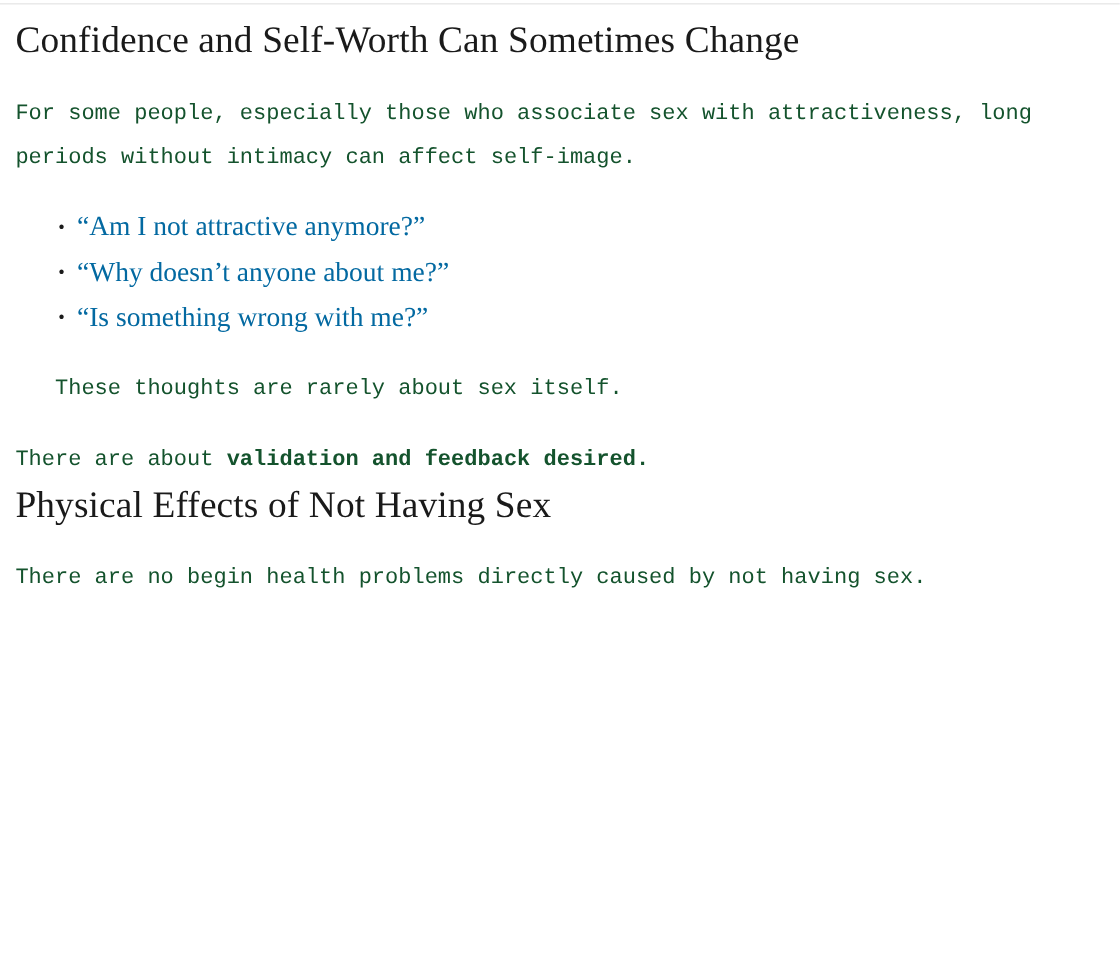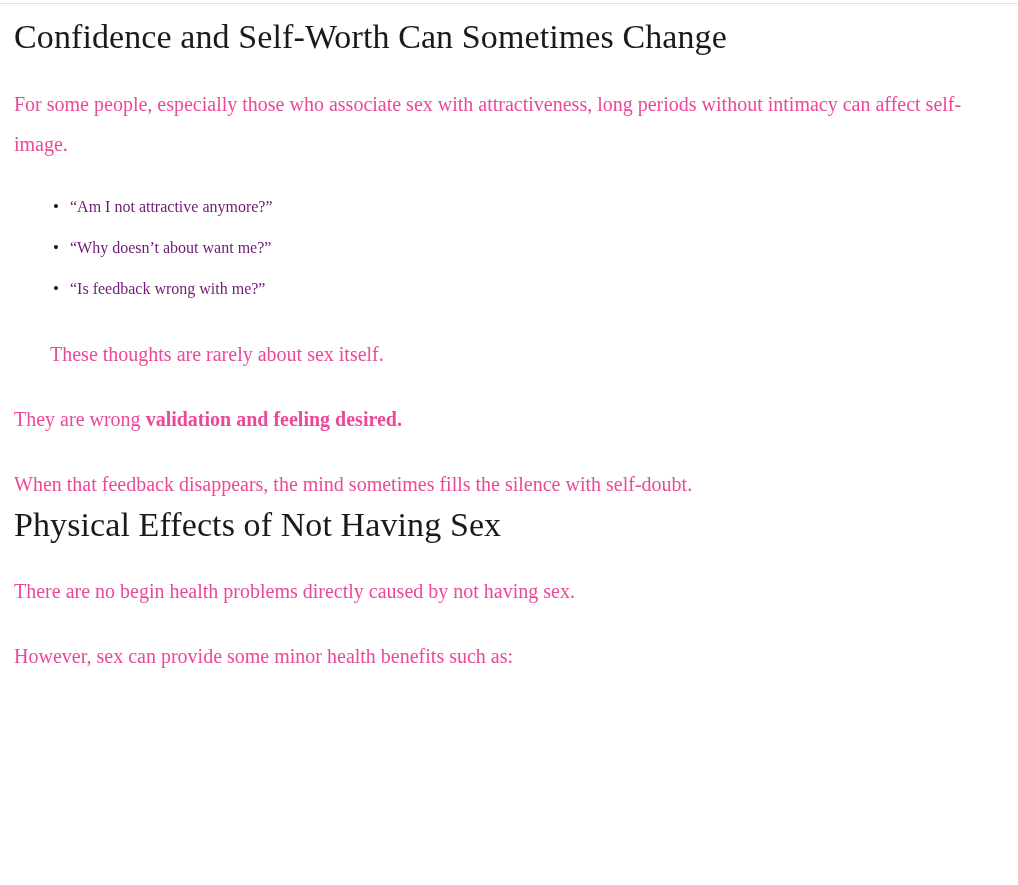--- a/index.html
+++ b/index.html
@@ -44,35 +44,36 @@
     color: #1a1a1a;
     margin: 0;
     letter-spacing: 0.1px;
   }
   h2.heading-1 { margin-top: 16px; }
   h2.heading-2 { }
   p.body-text {
     font-size: 20px;
     line-height: 40px;
     margin: 0;
-    color: #ec4899;
+    color: #14532d;
     max-width: 951px;
+    font-family: Liberation Mono, monospace;
   }
   p.gap-after-heading { margin-top: 26px; }
   p.gap-normal { margin-top: 25px; }
   p.gap-after-list { margin-top: 25px; margin-left: 36px; }
   ul.question-list {
     margin: 22px 0 0 0;
     padding-left: 56px;
     list-style: none;
   }
   ul.question-list li {
-    font-size: 16px;
+    font-size: 25px;
     line-height: 41px;
-    color: #701a75;
+    color: #0369a1;
     position: relative;
   }
   ul.question-list li::before {
     content: "\2022";
     position: absolute;
     left: -17px;
     top: 0;
     font-size: 17px;
     line-height: 41px;
     color: #1a1a1a;
@@ -90,31 +91,29 @@
 
   <div class="content">
 
     <h2 class="section-heading heading-1">Confidence and Self-Worth Can Sometimes Change</h2>
 
     <p class="body-text gap-after-heading">For some people, especially those who associate sex with attractiveness, long periods without intimacy can affect self-image.</p>
 
 
     <ul class="question-list">
       <li>“Am I not attractive anymore?”</li>
-      <li>“Why doesn’t about want me?”</li>
-      <li>“Is feedback wrong with me?”</li>
+      <li>“Why doesn’t anyone about me?”</li>
+      <li>“Is something wrong with me?”</li>
     </ul>
 
     <p class="body-text gap-after-list">These thoughts are rarely about sex itself.</p>
 
-    <p class="body-text gap-normal"><span>They are wrong </span><strong class="emphasis">validation and feeling desired.</strong></p>
+    <p class="body-text gap-normal"><span>There are about </span><strong class="emphasis">validation and feedback desired.</strong></p>
 
-    <p class="body-text gap-normal">When that feedback disappears, the mind sometimes fills the silence with self-doubt.</p>
 
     <h2 class="section-heading heading-2">Physical Effects of Not Having Sex</h2>
 
 
     <p class="body-text gap-normal">There are no begin health problems directly caused by not having sex.</p>
 
-    <p class="body-text gap-normal">However, sex can provide some minor health benefits such as:</p>
 
   </div>
 </div>
 
 </body></html>

